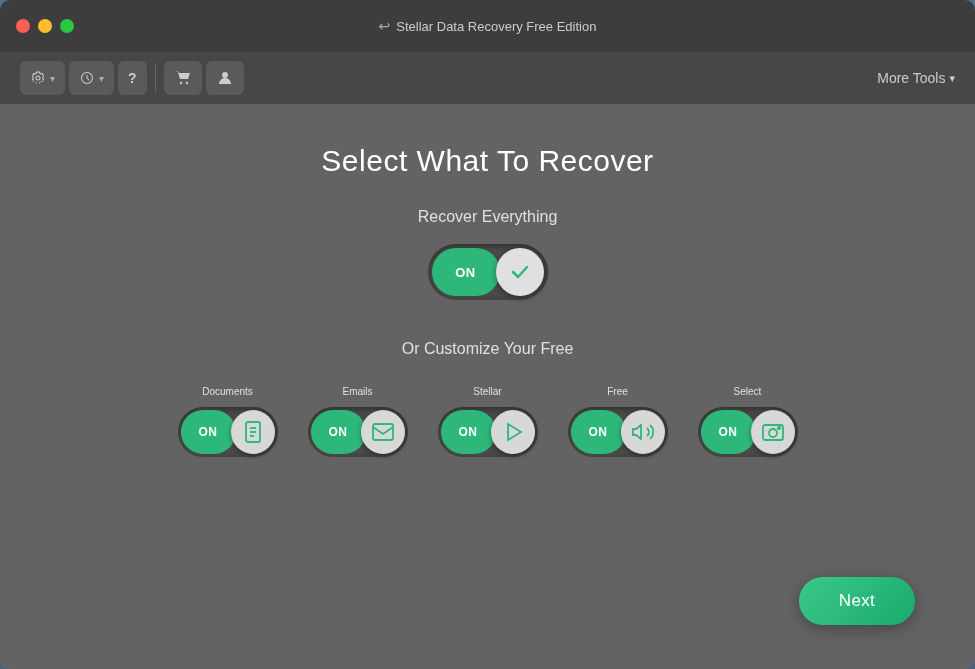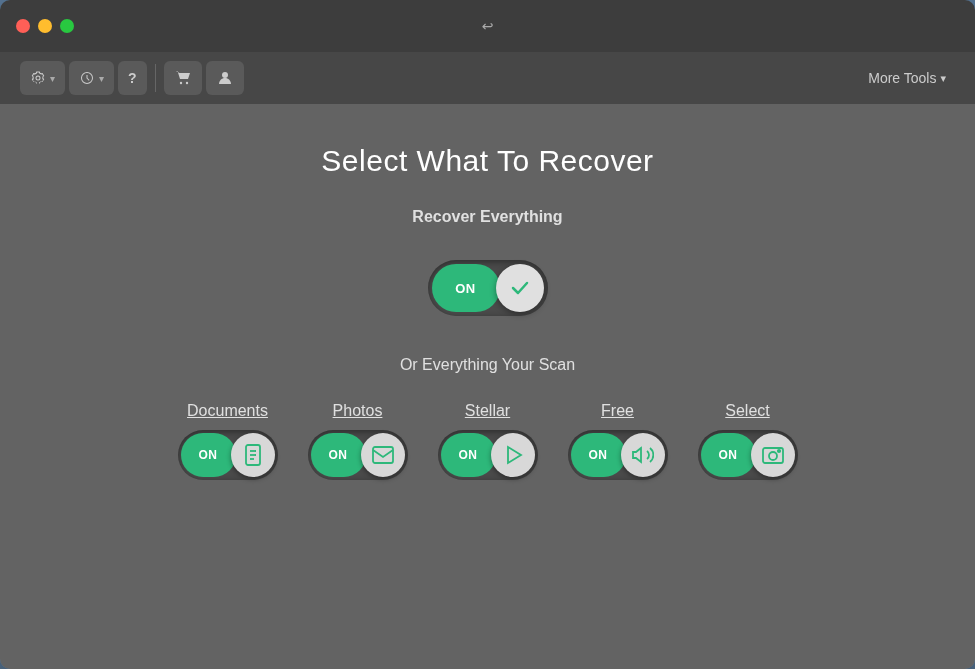--- a/index.html
+++ b/index.html
@@ -105,21 +105,21 @@
 
     .toolbar-separator {
       width: 1px;
       height: 28px;
       background: #666;
       margin: 0 4px;
     }
 
     .toolbar-right {
       position: absolute;
-      right: 29px;
+      right: 20px;
       display: flex;
       align-items: flex-start;
       gap: 8px;
     }
 
     .more-tools-btn {
       background: none;
       border: none;
       color: #ccc;
       font-size: 14px;
@@ -143,22 +143,22 @@
       color: #ffffff;
       font-size: 30px;
       font-weight: 300;
       margin-bottom: 30px;
       letter-spacing: 0.5px;
     }
 
     .section-label {
       color: #e0e0e0;
       font-size: 16px;
-      font-weight: 700;
-      margin-bottom: 34px;
+      font-weight: 400;
+      margin-bottom: 18px;
     }
 
     
     .toggle-large {
       width: 120px;
       height: 56px;
       border-radius: 28px;
       background: #4a4a4a;
       display: flex;
       align-items: center;
@@ -222,23 +222,22 @@
 
     .category-item {
       display: flex;
       flex-direction: column;
       align-items: center;
       gap: 10px;
     }
 
     .category-name {
       color: #e0e0e0;
-      font-size: 16px;
+      font-size: 10px;
       font-weight: 400;
-      text-decoration: underline;
     }
 
     
     .toggle-small {
       width: 100px;
       height: 50px;
       border-radius: 25px;
       background: #4a4a4a;
       display: flex;
       align-items: center;
@@ -316,20 +315,21 @@
 <div class="window">
 
   <div class="titlebar">
     <div class="traffic-lights">
       <div class="traffic-light close"></div>
       <div class="traffic-light minimize"></div>
       <div class="traffic-light maximize"></div>
     </div>
     <div class="titlebar-title">
       <span class="titlebar-back-icon">↩</span>
+      <span>Stellar Data Recovery Free Edition</span>
     </div>
   </div>
 
   <div class="toolbar">
     <div class="toolbar-left">
       <button class="toolbar-btn">
         <span class="toolbar-btn-icon">
           <svg width="16" height="16" viewBox="0 0 16 16" fill="#ccc">
             <path d="M8 10.5a2.5 2.5 0 100-5 2.5 2.5 0 000 5zm0-1a1.5 1.5 0 110-3 1.5 1.5 0 010 3z"></path>
             <path d="M6.26 1.5l-.4 1.2a5 5 0 00-1.16.67l-1.26-.36-1.74 3.02 1 .84a5 5 0 000 1.34l-1 .84 1.74 3.02 1.26-.36c.36.26.75.48 1.16.67l.4 1.2h3.48l.4-1.2c.41-.19.8-.41 1.16-.67l1.26.36 1.74-3.02-1-.84a5 5 0 000-1.34l1-.84L12.56 3l-1.26.36a5 5 0 00-1.16-.67l-.4-1.2H6.26zm.84 1h1.8l.34 1.04.5.22c.3.13.59.3.85.5l.44.33 1.09-.31 1 1.72-.86.73.06.54c.04.3.06.48.06.64s-.02.34-.06.64l-.06.54.86.73-1 1.72-1.09-.31-.44.33c-.26.2-.54.37-.85.5l-.5.22L8.9 13.5H7.1l-.34-1.04-.5-.22a4 4 0 01-.85-.5l-.44-.33-1.09.31-1-1.72.86-.73-.06-.54A4 4 0 013.62 8c0-.16.02-.34.06-.64l.06-.54-.86-.73 1-1.72 1.09.31.44-.33c.26-.2.54-.37.85-.5l.5-.22.34-1.04z"></path>
@@ -388,21 +388,21 @@
       <div class="toggle-track-on">
         <span>ON</span>
       </div>
       <div class="toggle-knob">
         <svg width="22" height="22" viewBox="0 0 22 22" fill="none" stroke="#2db87a" stroke-width="2.5" stroke-linecap="round" stroke-linejoin="round">
           <polyline points="4,11 9,16 18,6"></polyline>
         </svg>
       </div>
     </div>
 
-    <div class="customize-label">Or Everything Your Scan</div>
+    <div class="customize-label">Or Customize Your Free</div>
 
     <div class="categories-row">
 
       <div class="category-item">
         <span class="category-name">Documents</span>
         <div class="toggle-small">
           <div class="toggle-on-part">
             <span>ON</span>
           </div>
           <div class="toggle-icon-knob">
@@ -410,21 +410,21 @@
               <rect x="3" y="1" width="14" height="20" rx="2"></rect>
               <line x1="7" y1="7" x2="13" y2="7"></line>
               <line x1="7" y1="11" x2="13" y2="11"></line>
               <line x1="7" y1="15" x2="11" y2="15"></line>
             </svg>
           </div>
         </div>
       </div>
 
       <div class="category-item">
-        <span class="category-name">Photos</span>
+        <span class="category-name">Emails</span>
         <div class="toggle-small">
           <div class="toggle-on-part">
             <span>ON</span>
           </div>
           <div class="toggle-icon-knob">
             <svg width="22" height="18" viewBox="0 0 22 18" fill="none" stroke="#2db87a" stroke-width="1.8">
               <rect x="1" y="1" width="20" height="16" rx="2"></rect>
               <polyline points="1,4 11,11 21,4"></polyline>
             </svg>
           </div>
@@ -472,15 +472,18 @@
               <rect x="1" y="3" width="20" height="15" rx="2"></rect>
               <circle cx="11" cy="11" r="4"></circle>
               <circle cx="17" cy="6" r="1.2" fill="#2db87a"></circle>
             </svg>
           </div>
         </div>
       </div>
 
     </div>
 
+    <div class="next-button-container">
+      <button class="next-button">Next</button>
+    </div>
 
   </div>
 </div>
 
 </body></html>

